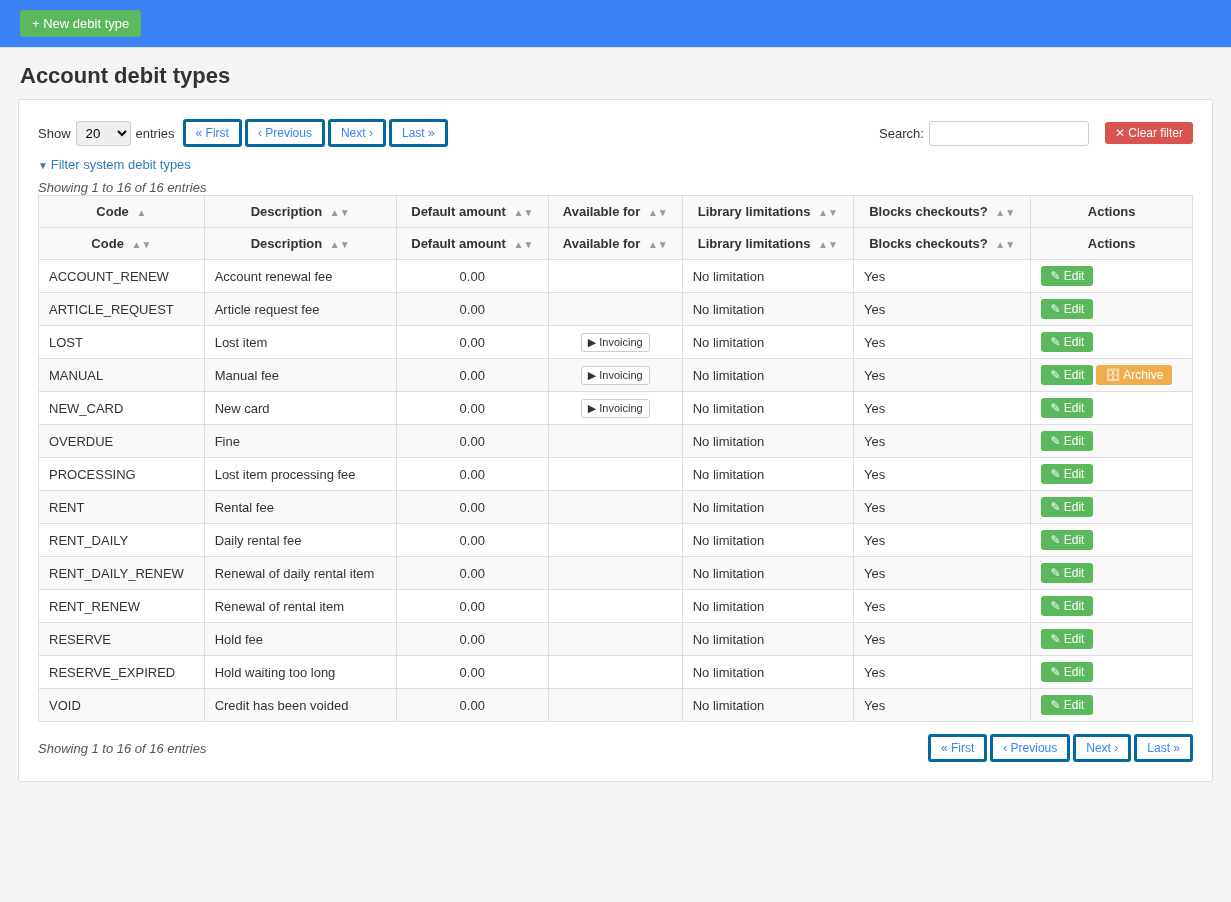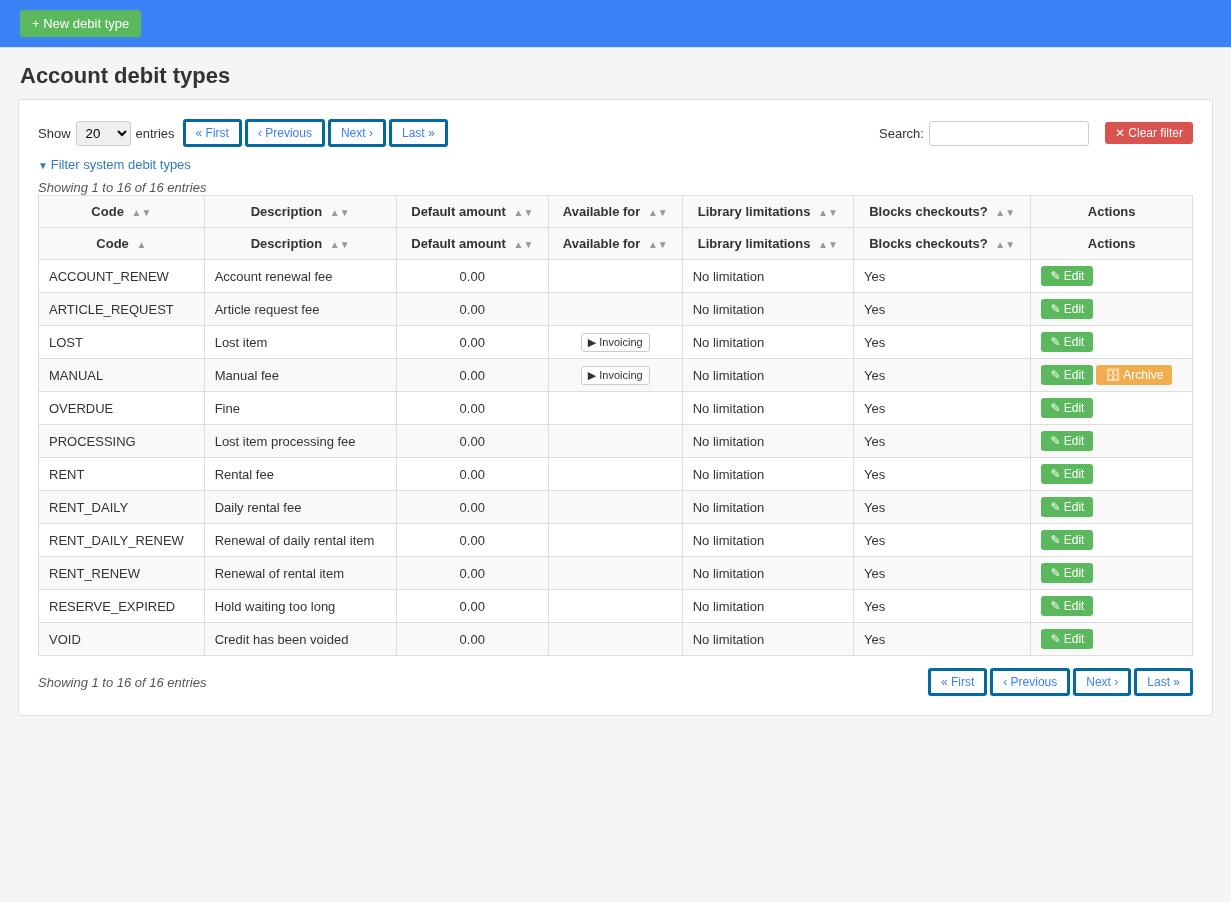--- a/index.html
+++ b/index.html
@@ -73,30 +73,30 @@
 
   <div style="margin-bottom:8px;">
     <span class="filter-link">Filter system debit types</span>
   </div>
 
   <span class="showing-text">Showing 1 to 16 of 16 entries</span>
 
   <table>
     <thead>
       <tr>
-        <th>Code <span class="sort-arrows">▲▼</span></th>
+        <th>Code <span class="sort-arrows">▲</span></th>
         <th>Description <span class="sort-arrows">▲▼</span></th>
         <th>Default amount <span class="sort-arrows">▲▼</span></th>
         <th>Available for <span class="sort-arrows">▲▼</span></th>
         <th>Library limitations <span class="sort-arrows">▲▼</span></th>
         <th>Blocks checkouts? <span class="sort-arrows">▲▼</span></th>
         <th>Actions</th>
       </tr>
       <tr>
-        <th>Code <span class="sort-arrows">▲</span></th>
+        <th>Code <span class="sort-arrows">▲▼</span></th>
         <th>Description <span class="sort-arrows">▲▼</span></th>
         <th>Default amount <span class="sort-arrows">▲▼</span></th>
         <th>Available for <span class="sort-arrows">▲▼</span></th>
         <th>Library limitations <span class="sort-arrows">▲▼</span></th>
         <th>Blocks checkouts? <span class="sort-arrows">▲▼</span></th>
         <th>Actions</th>
       </tr>
     </thead>
     <tbody id="table-body">
     <tr>
@@ -146,20 +146,33 @@
           <td>No limitation</td>
           <td>Yes</td>
           <td>
             <div class="btn-group">
               <button class="edit-btn">✎ Edit</button>
               <button class="archive-btn">🗄 Archive</button>
             </div>
           </td>
         </tr>
         <tr>
+          <td>NEW_CARD</td>
+          <td>New card</td>
+          <td style="text-align: center;">0.00</td>
+          <td style="text-align: center;"><span class="invoicing-badge">▶ Invoicing</span></td>
+          <td>No limitation</td>
+          <td>Yes</td>
+          <td>
+            <div class="btn-group">
+              <button class="edit-btn">✎ Edit</button>
+            </div>
+          </td>
+        </tr>
+        <tr>
           <td>OVERDUE</td>
           <td>Fine</td>
           <td style="text-align: center;">0.00</td>
           <td style="text-align: center;"></td>
           <td>No limitation</td>
           <td>Yes</td>
           <td>
             <div class="btn-group">
               <button class="edit-btn">✎ Edit</button>
             </div>
@@ -213,20 +226,33 @@
           <td>Yes</td>
           <td>
             <div class="btn-group">
               <button class="edit-btn">✎ Edit</button>
             </div>
           </td>
         </tr>
         <tr>
           <td>RENT_RENEW</td>
           <td>Renewal of rental item</td>
+          <td style="text-align: center;">0.00</td>
+          <td style="text-align: center;"></td>
+          <td>No limitation</td>
+          <td>Yes</td>
+          <td>
+            <div class="btn-group">
+              <button class="edit-btn">✎ Edit</button>
+            </div>
+          </td>
+        </tr>
+        <tr>
+          <td>RESERVE</td>
+          <td>Hold fee</td>
           <td style="text-align: center;">0.00</td>
           <td style="text-align: center;"></td>
           <td>No limitation</td>
           <td>Yes</td>
           <td>
             <div class="btn-group">
               <button class="edit-btn">✎ Edit</button>
             </div>
           </td>
         </tr>

